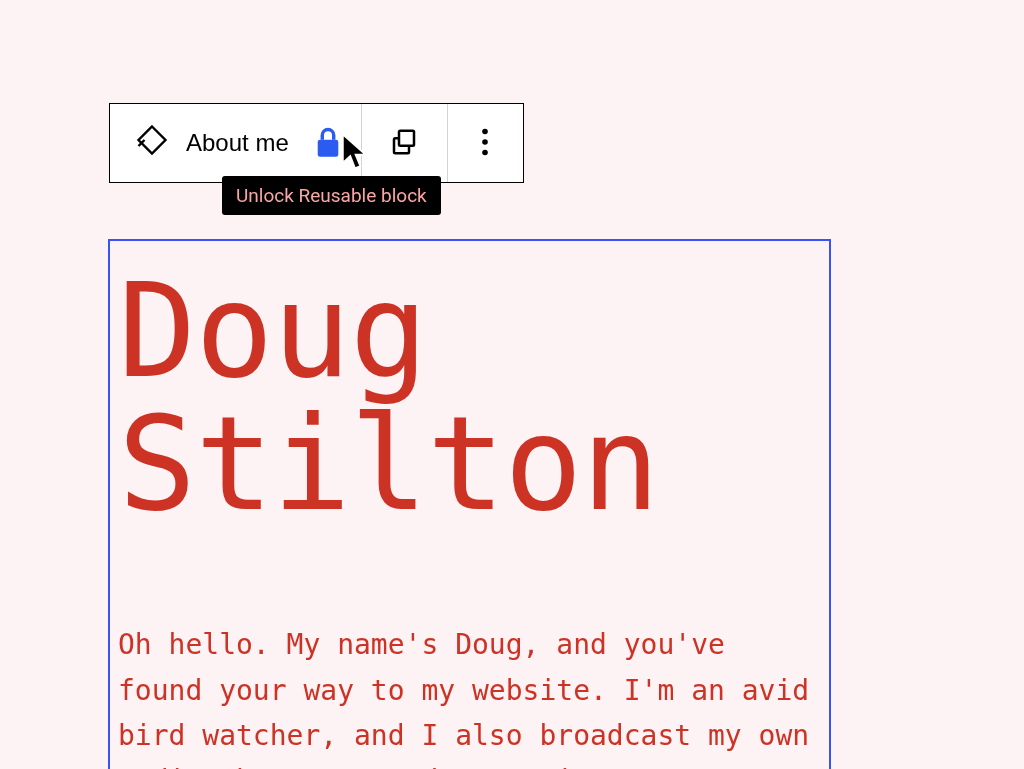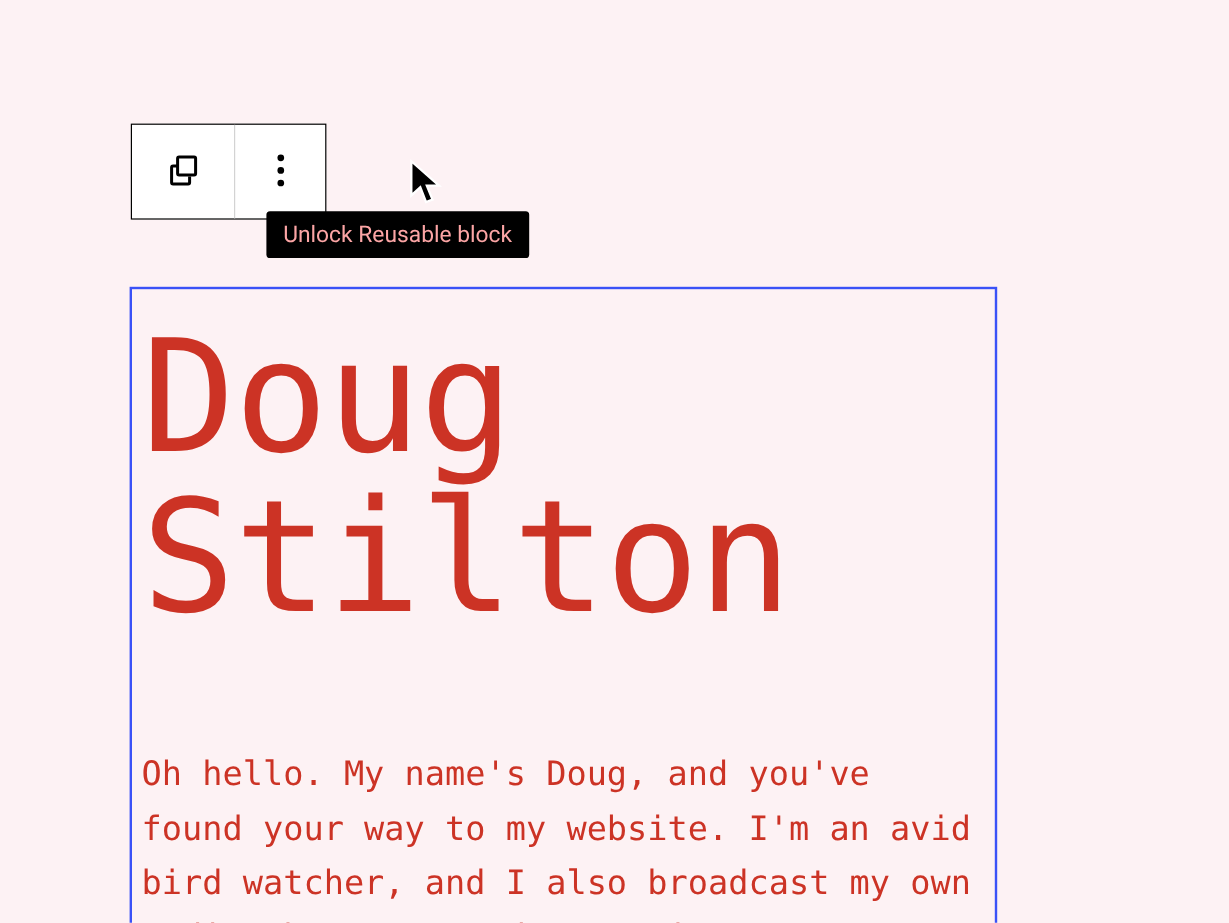--- a/index.html
+++ b/index.html
@@ -91,20 +91,39 @@
       font-size: 28px;
       line-height: 1.62;
       letter-spacing: 0px;
     }
   </style>
 </head>
 <body>
 
 <div class="toolbar">
   <div class="toolbar-group">
+    <button class="toolbar-btn block-type-btn">
+      <span>
+        <svg width="36" height="36" viewBox="0 0 24 24" fill="none" stroke="#000" stroke-width="1.6">
+          <path d="M12 3 L21 12 L12 21 L3 12 Z"></path>
+          <path d="M7 12 L3 16" stroke-width="1.6"></path>
+        </svg>
+      </span>
+      <span>About me</span>
+    </button>
+    <button class="toolbar-btn lock-btn">
+      <span>
+        <svg width="28" height="32" viewBox="0 0 24 28">
+          <rect x="3" y="12" width="18" height="15" rx="2" fill="#2b5bf0"></rect>
+          <path d="M7 12 V8 a5 5 0 0 1 10 0 V12" fill="none" stroke="#2b5bf0" stroke-width="3"></path>
+        </svg>
+      </span>
+    </button>
+  </div>
+  <div class="toolbar-group">
     <button class="toolbar-btn copy-btn">
       <span>
         <svg width="30" height="30" viewBox="0 0 24 24" fill="none" stroke="#000" stroke-width="2">
           <rect x="8" y="3" width="12" height="12" rx="1"></rect>
           <path d="M16 16 v4 a1 1 0 0 1 -1 1 H5 a1 1 0 0 1 -1 -1 V10 a1 1 0 0 1 1 -1 h3"></path>
         </svg>
       </span>
     </button>
   </div>
   <div class="toolbar-group">

